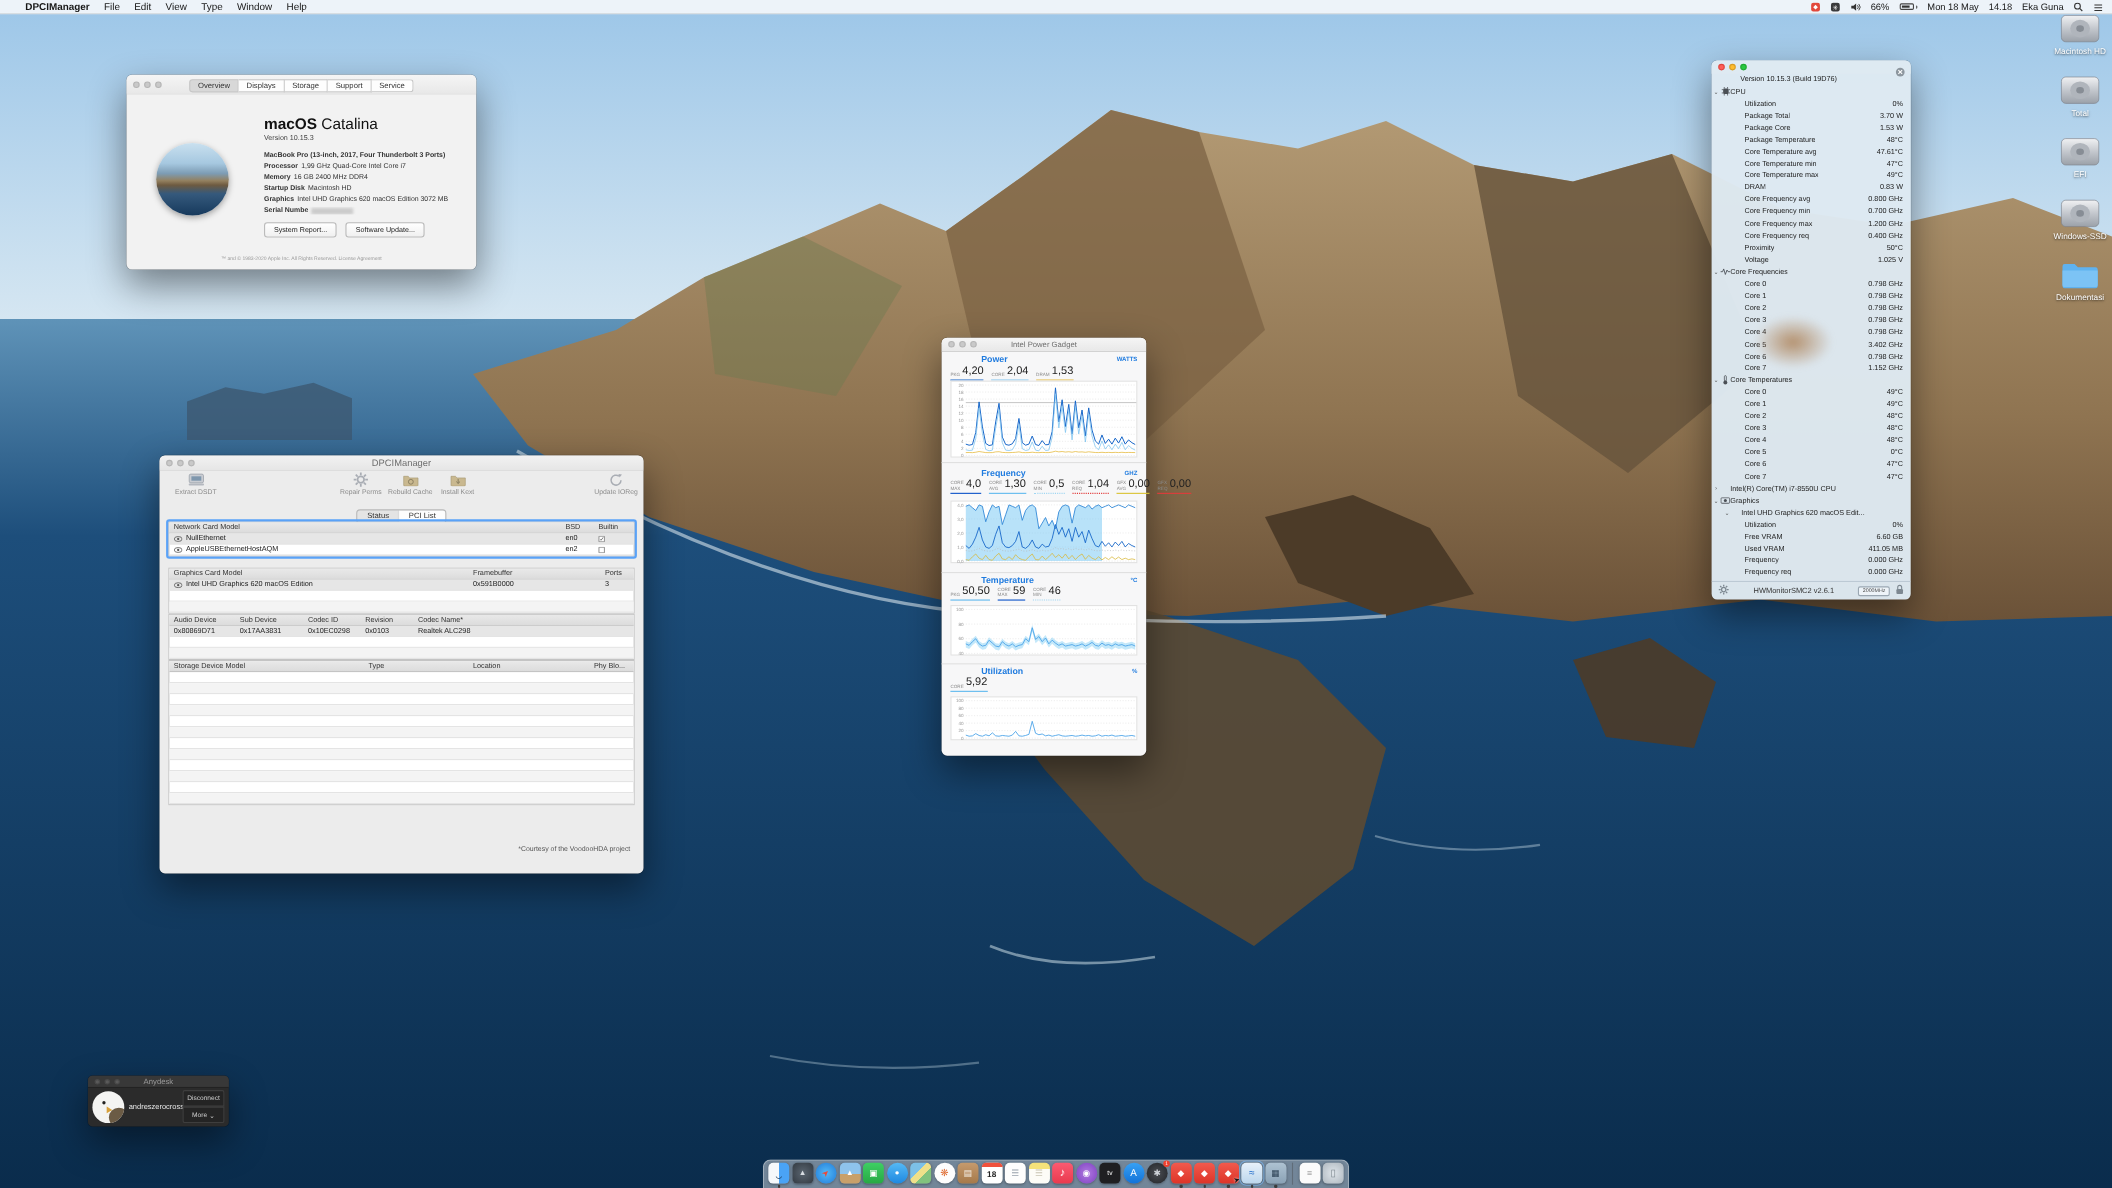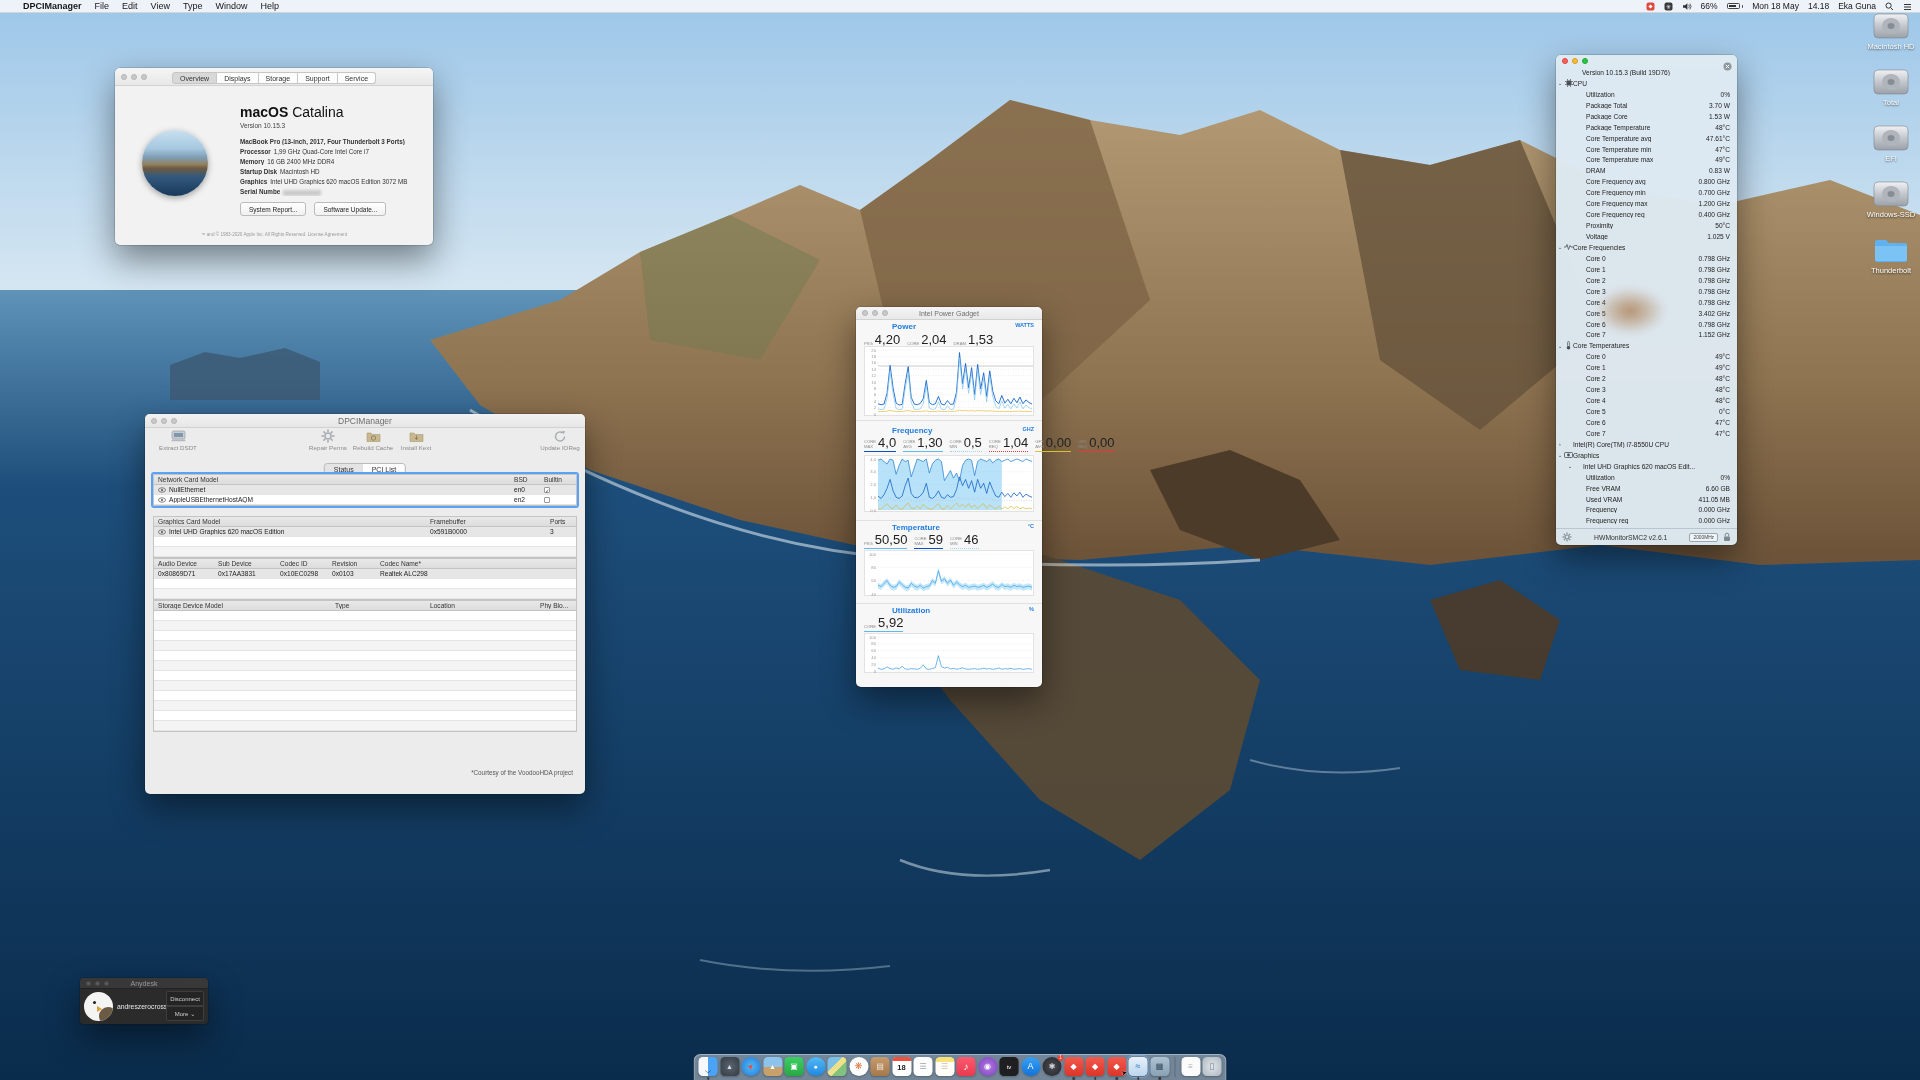--- a/index.html
+++ b/index.html
@@ -74,27 +74,27 @@
   .trow.alt { background:#f4f4f4; }
   .trow.filled { background:#e6e6e6; }
   .tc { padding:0 4px; white-space:nowrap; overflow:hidden; display:flex; align-items:center; gap:3px; }
   .eye { width:8px; height:6px; flex:0 0 auto; }
   .chk { width:6px; height:6px; border:0.5px solid #9a9a9a; border-radius:1px; background:#fff; font-size:5.5px; line-height:6px; text-align:center; color:#444; }
   #dpci-footer { position:absolute; right:12px; top:355px; font-size:6.3px; color:#555; }
 
   
   #ipg-win { left:856px; top:307px; width:186px; height:380px; background:#f7f7f8; }
   #ipg-win .titlebar { height:13px; }
-  .ipg-sec-hdr { position:absolute; left:8px; right:8px; display:flex; justify-content:space-between; align-items:flex-start;padding-left:28px; }
+  .ipg-sec-hdr { position:absolute; left:8px; right:8px; display:flex; justify-content:space-between; align-items:center;padding-left:28px; }
   .ipg-sec-hdr .nm { font-size:8px; font-weight:bold; color:#1f7bdf; }
   .ipg-sec-hdr .unit { font-size:5.5px; font-weight:bold; color:#1f7bdf; }
   .ipg-stats { position:absolute; left:8px; right:4px; display:flex; gap:7px; align-items:flex-end; }
   .chip { display:flex; align-items:flex-end; gap:2px; padding-bottom:2px; border-bottom:1.6px solid transparent; }
   .chip .k { font-size:4.2px; color:#8a8a8a; line-height:1.05; text-align:left; }
-  .chip .v { font-size:13px; color:#222; line-height:1; }
+  .chip .v { font-size:10px; color:#222; line-height:1; }
   .ipg-sep { position:absolute; left:0; right:0; height:1px; background:#e0e0e0; }
   .ipg-chart { position:absolute; left:8px; background:#fff; border:0.5px solid #e2e2e2; }
 
   
   #hwm-win { left:1556px; top:55px; width:181px; height:490px; background:rgba(222,233,242,.97); }
   #hwm-win .titlebar { height:12px; background:rgba(222,233,242,.97); border-bottom:none; border-radius:5px 5px 0 0; }
   #hwm-rows { position:absolute; left:0; right:0; top:12px; }
   .hrow { display:flex; align-items:center; height:10.95px; font-size:6.6px; color:#1c1c1c; padding-right:7px; }
   .hrow .lbl { white-space:nowrap; overflow:hidden; }
   .hrow .val { margin-left:auto; white-space:nowrap; }
@@ -310,21 +310,21 @@
         </div>
         <div class="lbl">Windows-SSD</div>
       </div>
       <div class="dico" style="left: 1865px; top: 234px;">
         <div class="art">
           <svg width="36" height="28">
             <path d="M2,6 a2,2 0 0 1 2,-2 h9 l3,3 h16 a2,2 0 0 1 2,2 v15 a2,2 0 0 1 -2,2 h-28 a2,2 0 0 1 -2,-2 Z" fill="#5fb2ef"></path>
             <path d="M2,10 h32 v13 a2,2 0 0 1 -2,2 h-28 a2,2 0 0 1 -2,-2 Z" fill="#7cc3f5"></path>
           </svg>
         </div>
-        <div class="lbl">Thunderbolt</div>
+        <div class="lbl">Dokumentasi</div>
       </div>
     </div>
 
   <div class="window" id="about-win">
     <div class="titlebar">
       <span class="tl">
           <i></i>
           <i></i>
           <i></i>
         </span>

